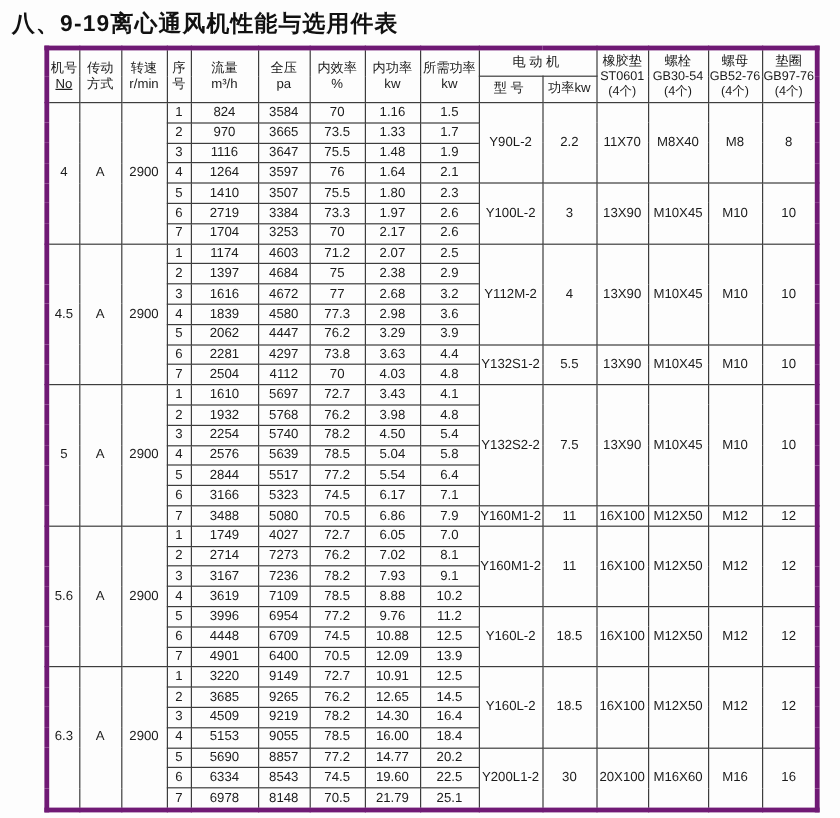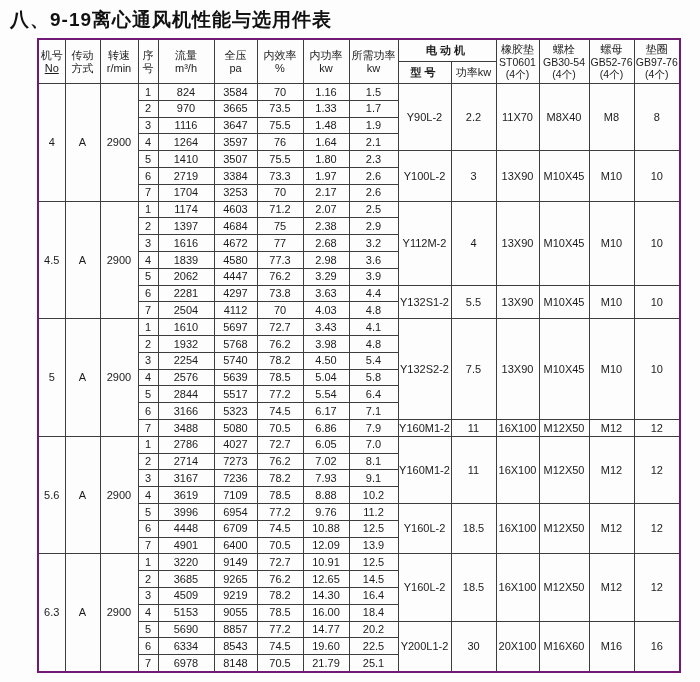--- a/index.html
+++ b/index.html
@@ -15,38 +15,38 @@
     font-weight:bold;
     letter-spacing:1px;
     padding:7px 0 5px 10px;
     color:#111;
   }
   table.fan-table {
     border-collapse:collapse;
     table-layout:fixed;
     width:630px;
     margin-left:37px;
-    border:2px solid #701a75;
+    border:4px solid #701a75;
   }
   .fan-table th, .fan-table td {
     border:1px solid #3d3d3d;
     text-align:center;
     vertical-align:middle;
     padding:0;
     font-size:11px;
     font-weight:normal;
     line-height:1.15;
     white-space:nowrap;
     overflow:hidden;
     color:#1b1b1b;
   }
   thead th { height:21px; }
   thead .hline { display:block; font-size:11px; }
   thead .hline.small { font-size:10.5px; }
-  th.spaced { letter-spacing:3px;font-weight:bold; }
+  th.spaced { letter-spacing:3px; }
   .u-no { text-decoration:underline; }
   tbody td { height:15.8px; }
 </style>
 </head>
 <body>
 
 <div class="page">
   <div class="page-title">八、9-19离心通风机性能与选用件表</div>
 
   <table class="fan-table">
@@ -344,21 +344,21 @@
           <td>16X100</td>
           <td>M12X50</td>
           <td>M12</td>
           <td>12</td>
         </tr>
         <tr>
           <td rowspan="7">5.6</td>
           <td rowspan="7">A</td>
           <td rowspan="7">2900</td>
           <td>1</td>
-          <td>2786</td>
+          <td>1749</td>
           <td>4027</td>
           <td>72.7</td>
           <td>6.05</td>
           <td>7.0</td>
           <td rowspan="4">Y160M1-2</td>
           <td rowspan="4">11</td>
           <td rowspan="4">16X100</td>
           <td rowspan="4">M12X50</td>
           <td rowspan="4">M12</td>
           <td rowspan="4">12</td>

